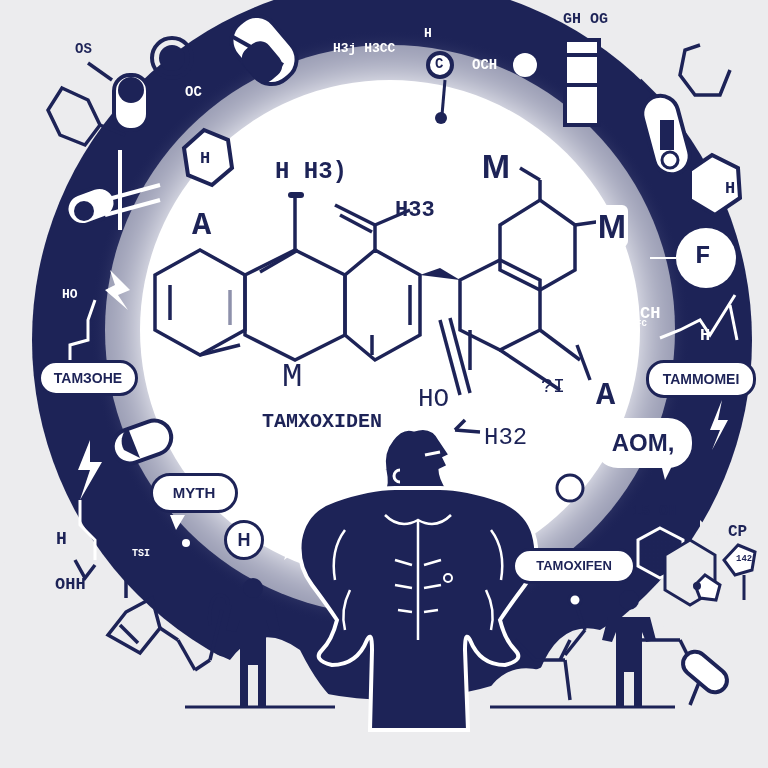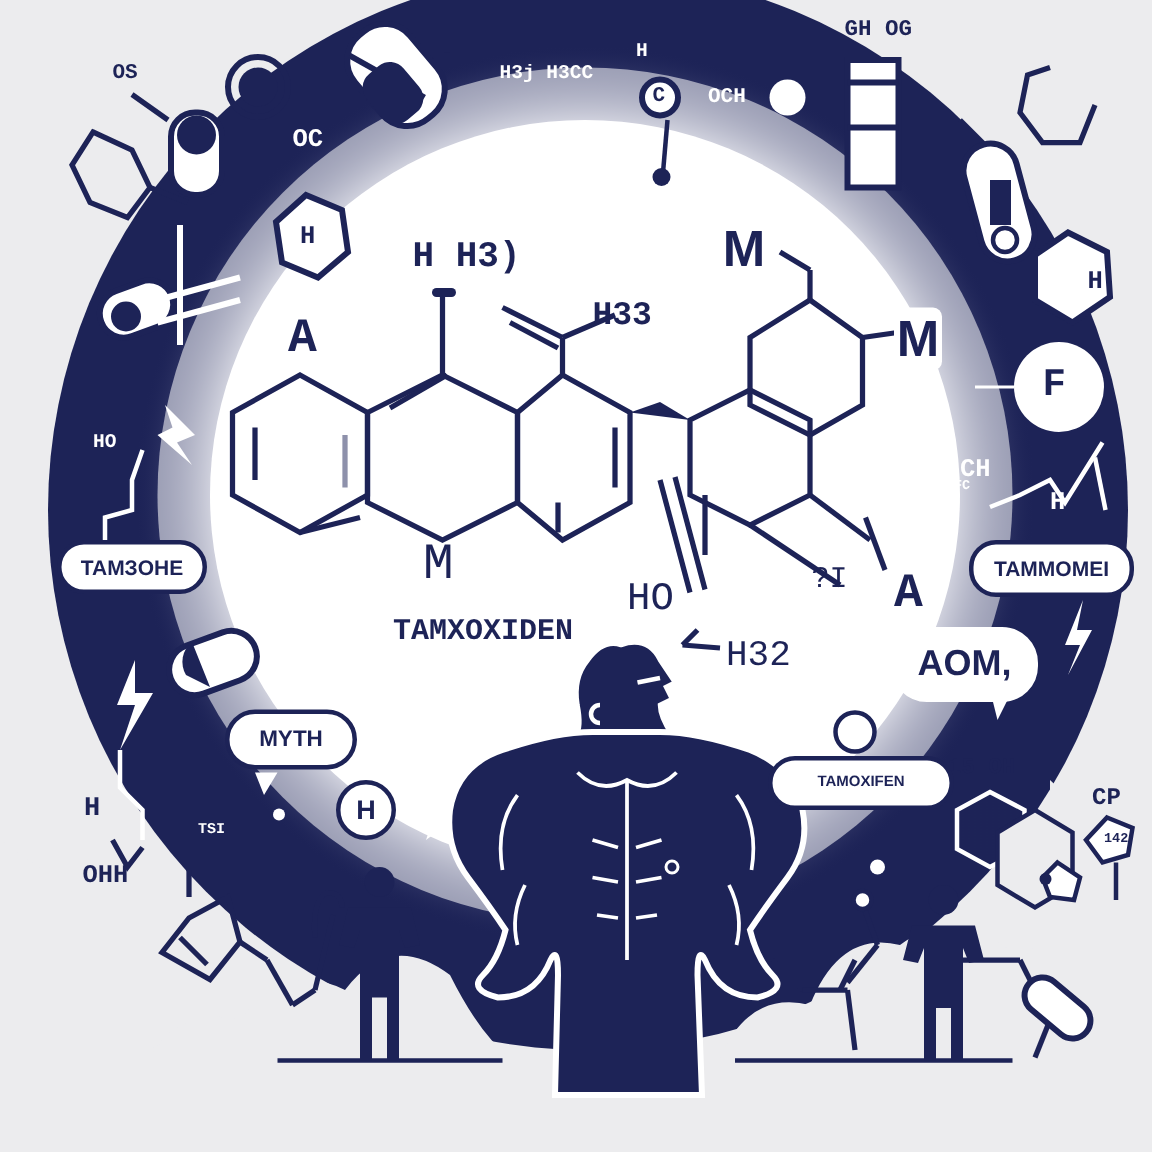--- a/index.html
+++ b/index.html
@@ -194,21 +194,21 @@
       <path d="M350 590 Q340 610 345 630"></path>
       <path d="M486 590 Q496 610 491 630"></path>
     </g>
     <circle cx="448" cy="578" r="4" fill="none" stroke="#fff" stroke-width="2"></circle>
     <path d="M400 470 A6 6 0 1 0 400 482" fill="none" stroke="#fff" stroke-width="3"></path>
     <line x1="425" y1="455" x2="440" y2="452" stroke="#fff" stroke-width="3"></line>
   </g>
 </svg>
 
 <div class="lbl" style="left:75px;top:42px;font-size:14px;">OS</div>
-<div class="lbl light" style="left:195px;top:85px;font-size:17px;">OC</div>
+<div class="lbl light" style="left:185px;top:85px;font-size:14px;">OC</div>
 <div class="lbl light" style="left:333px;top:42px;font-size:13px;">H3j H3CC</div>
 <div class="lbl light" style="left:424px;top:27px;font-size:13px;">H</div>
 <div class="lbl" style="left:435px;top:57px;font-size:14px;">C</div>
 <div class="lbl light" style="left:472px;top:58px;font-size:14px;">OCH</div>
 <div class="lbl" style="left:563px;top:12px;font-size:15px;">GH OG</div>
 <div class="lbl" style="left:200px;top:150px;font-size:17px;">H</div>
 <div class="lbl" style="left:725px;top:180px;font-size:17px;">H</div>
 
 <div class="lbl" style="left:275px;top:160px;font-size:24px;">H H3)</div>
 <div class="lbl" style="left:395px;top:200px;font-size:22px;">H33</div>
@@ -232,13 +232,13 @@
 
 <div class="lbl" style="left:695px;top:243px;font-size:26px;">F</div>
 <div class="lbl light" style="left:640px;top:305px;font-size:17px;">CH</div>
 <div class="lbl light" style="left:636px;top:320px;font-size:9px;">FC</div>
 <div class="lbl light" style="left:700px;top:327px;font-size:17px;">H</div>
 <div class="pill" style="left:646px;top:360px;width:110px;height:38px;font-size:14px;line-height:32px;">TAMMOMEI</div>
 <div class="pill" style="left:594px;top:418px;width:98px;height:50px;font-size:24px;line-height:44px;border-radius:24px;border-color:#fff;">AOM,</div>
 <div class="lbl" style="left:632px;top:504px;font-size:15px;">15 OH</div>
 <div class="lbl" style="left:728px;top:524px;font-size:16px;">CP</div>
 <div class="lbl" style="left:736px;top:555px;font-size:9px;">142</div>
-<div class="pill" style="left:512px;top:504px;width:124px;height:36px;font-size:10px;line-height:30px;">TAMOXIFEN</div>
+<div class="pill" style="left:512px;top:548px;width:124px;height:36px;font-size:13px;line-height:30px;">TAMOXIFEN</div>
 
 </body></html>

